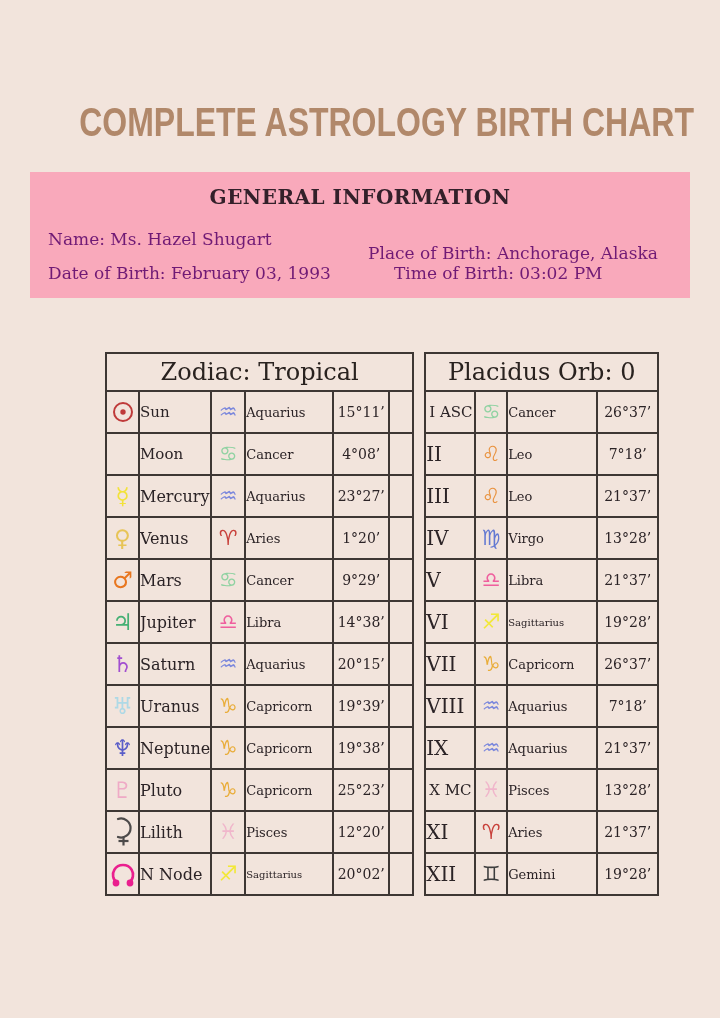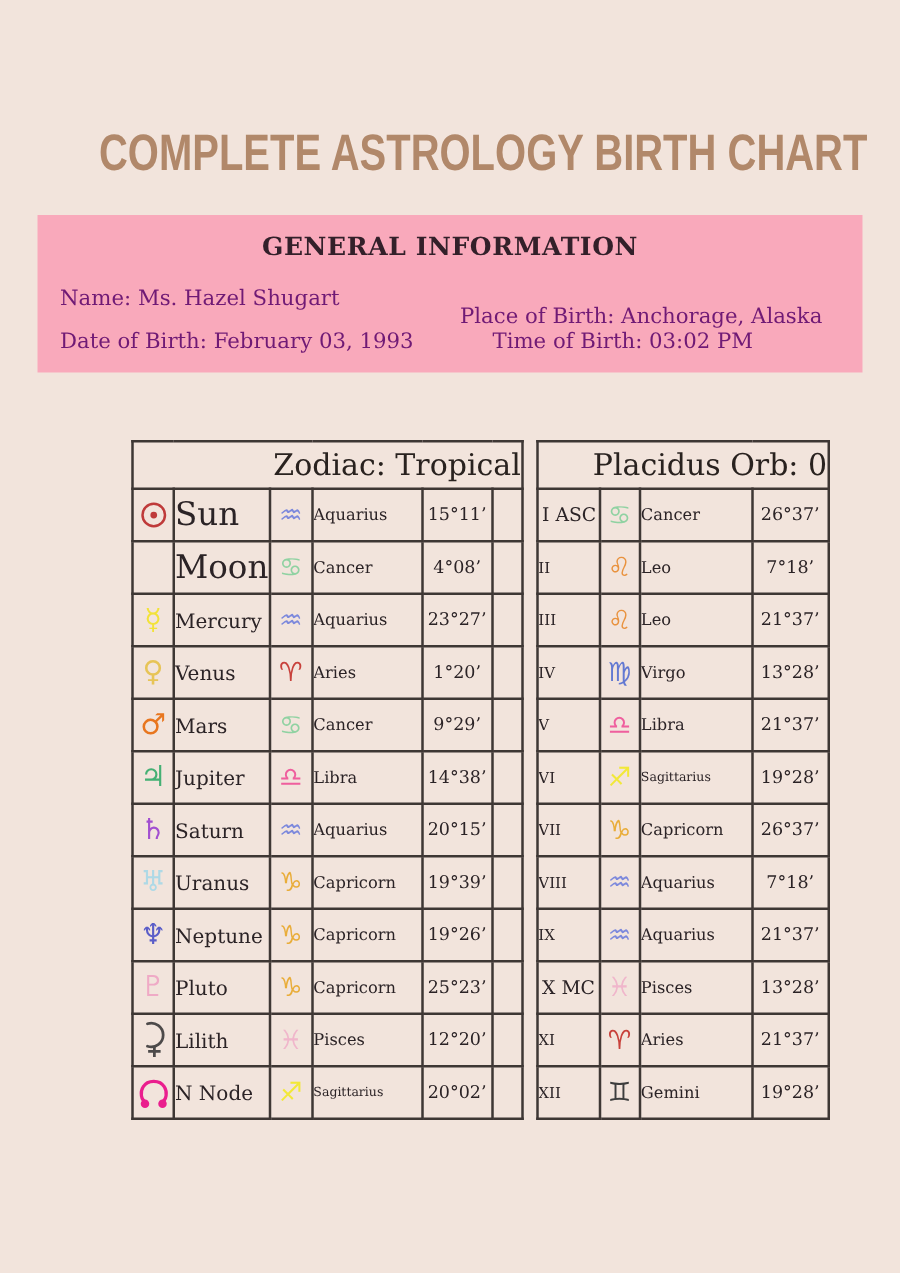--- a/index.html
+++ b/index.html
@@ -36,30 +36,30 @@
   .tables{
     position:absolute;left:105px;top:352px;
     display:flex;gap:10px;align-items:flex-start;
   }
   table.astro{border-collapse:collapse;table-layout:fixed;}
   table.astro th, table.astro td{
     border:2px solid #3e3734;padding:0;overflow:hidden;
   }
   table.astro th{
     height:36px;font-size:24px;font-weight:500;color:#29221f;
-    text-align:right;white-space:nowrap;
+    text-align:center;white-space:nowrap;
   }
   table.astro td{height:40px;color:#2b2326;}
   td.icon-cell{text-align:center;vertical-align:middle;}
   td.name-cell{font-size:16px;padding-left:5px;white-space:nowrap;}
-  td.name-cell.big{font-size:26px;margin-top:44px;}
+  td.name-cell.big{font-size:15px;margin-top:44px;}
   td.sign-cell{font-size:13px;padding-left:4px;white-space:nowrap;margin-top:36px;}
   td.sign-cell.small{font-size:10px;}
   td.deg-cell{font-size:14px;text-align:center;white-space:nowrap;}
-  td.house-cell{font-size:12px;padding-left:6px;white-space:nowrap;}
+  td.house-cell{font-size:20px;padding-left:6px;white-space:nowrap;}
   td.house-cell.small-h{font-size:15px;padding-left:3px;}
   td.spacer-cell{}
   .astro-icon{
     display:inline-block;vertical-align:middle;line-height:1;
     font-family:"DejaVu Sans", sans-serif;
   }
   .astro-icon.glyph{font-size:21px;font-weight:bold;}
   .astro-icon.glyph.planet{font-size:23px;}
   .astro-icon svg{display:block;}
 </style>
@@ -159,21 +159,21 @@
           <td class="icon-cell"><span class="astro-icon glyph" style="color: rgb(233, 173, 58);">♑</span></td>
           <td class="sign-cell">Capricorn</td>
           <td class="deg-cell">19°39’</td>
           <td class="spacer-cell"></td>
         </tr>
         <tr>
           <td class="icon-cell"><span class="astro-icon glyph planet" style="color: rgb(90, 93, 200);">♆</span></td>
           <td class="name-cell">Neptune</td>
           <td class="icon-cell"><span class="astro-icon glyph" style="color: rgb(233, 173, 58);">♑</span></td>
           <td class="sign-cell">Capricorn</td>
-          <td class="deg-cell">19°26’</td>
+          <td class="deg-cell">19°38’</td>
           <td class="spacer-cell"></td>
         </tr>
         <tr>
           <td class="icon-cell"><span class="astro-icon glyph planet" style="color: rgb(239, 170, 198);">♇</span></td>
           <td class="name-cell">Pluto</td>
           <td class="icon-cell"><span class="astro-icon glyph" style="color: rgb(233, 173, 58);">♑</span></td>
           <td class="sign-cell">Capricorn</td>
           <td class="deg-cell">25°23’</td>
           <td class="spacer-cell"></td>
         </tr>

